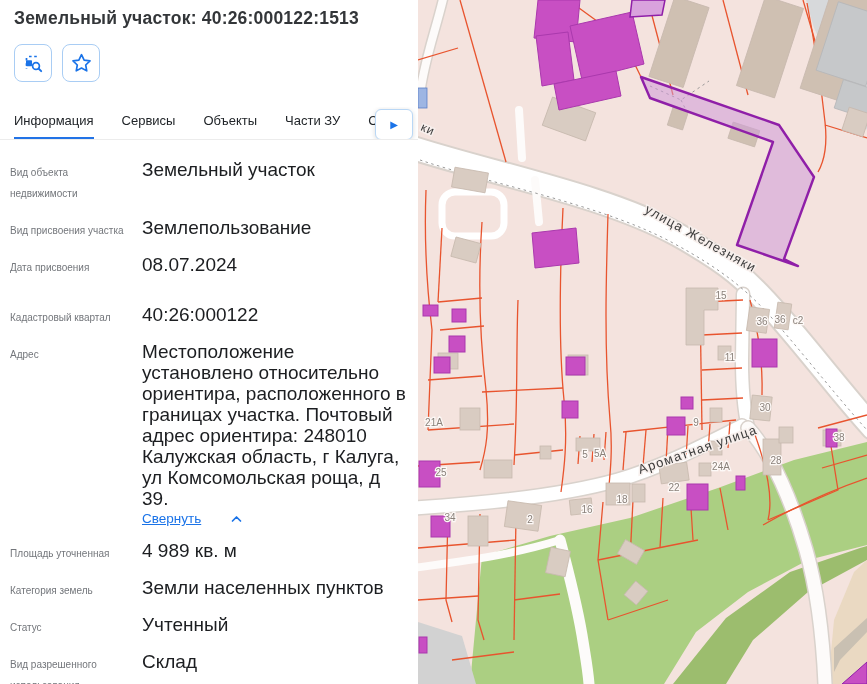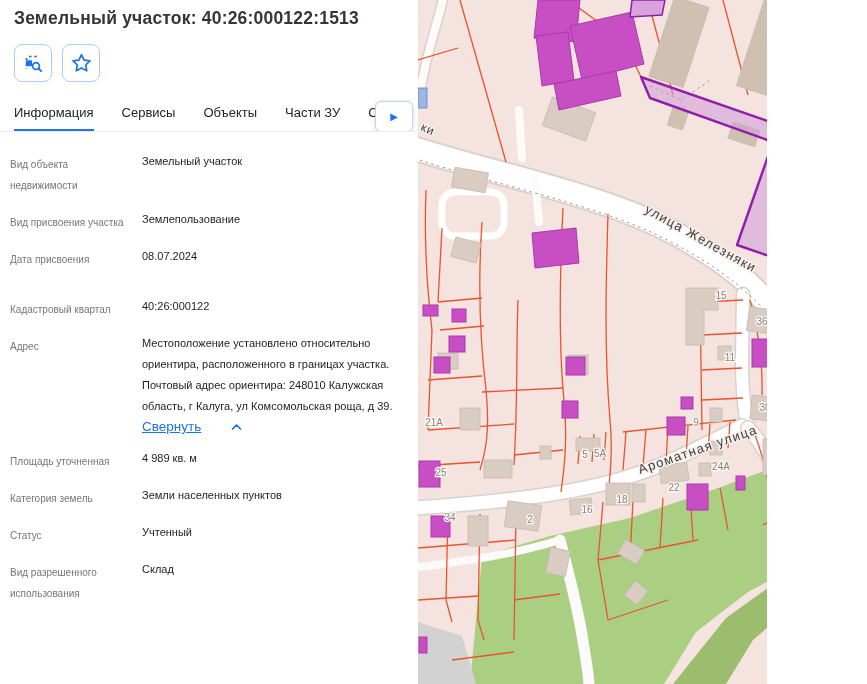--- a/index.html
+++ b/index.html
@@ -1,34 +1,34 @@
 <!DOCTYPE html>
 <html><head>
 <meta charset="utf-8">
 <style>
   html,body{margin:0;padding:0;background:#fff;font-family:"Liberation Sans",sans-serif;}
-  .app{position:relative;width:767px;height:684px;overflow:hidden;background:#15803d;}
+  .app{position:relative;width:867px;height:684px;overflow:hidden;background:#15803d;}
 
   
   .panel{position:absolute;left:0;top:0;width:418px;height:684px;background:#fff;overflow:hidden;}
   .panel h1{margin:8px 14px 0 14px;font-size:17.5px;font-weight:700;color:#333639;letter-spacing:.2px;}
   .btn-row{display:flex;gap:10px;margin:15px 14px 0 14px;}
   .icon-btn{width:38px;height:38px;border:1px solid #a9cdf4;border-radius:8px;background:#fff;
             display:flex;align-items:center;justify-content:center;cursor:pointer;padding:0;}
-  .tabs{position:relative;margin-top:17px;padding:6px 14px 0 14px;display:flex;gap:28px;
+  .tabs{position:relative;margin-top:25px;padding:6px 14px 0 14px;display:flex;gap:28px;
         border-bottom:1px solid #ececec;font-size:13px;color:#212529;white-space:nowrap;overflow:hidden;height:26px;}
   .tab{padding-bottom:9px;cursor:pointer;}
   .tab.active{border-bottom:2px solid #2273e6;padding-bottom:7px;}
   .tab-scroll{position:absolute;right:5px;top:2px;width:38px;height:31px;border:1px solid #b9d7f5;border-radius:6px;
               background:#fff;box-shadow:0 1px 5px rgba(0,0,0,.15);color:#1a73e8;font-size:10px;cursor:pointer;
               display:flex;align-items:center;justify-content:center;}
   .fields{padding:19px 12px 0 10px;}
   .row{display:flex;margin-bottom:13px;}
   .lbl{width:132px;min-width:132px;font-size:10px;color:#73767b;line-height:21px;padding-top:3px;padding-right:10px;box-sizing:border-box;}
-  .val{font-size:11px;color:#1c1e21;line-height:21px;}
+  .val{font-size:19px;color:#1c1e21;line-height:21px;}
   .collapse{display:inline-flex;align-items:center;margin-top:2px;font-size:13.5px;color:#1a73e8;
             text-decoration:underline;cursor:pointer;gap:21px;}
   .collapse svg{margin-left:9px;}
 
   
   .map{position:absolute;left:418px;top:0;width:449px;height:684px;cursor:grab;}
   .map svg{display:block;}
   text.street{font-size:13px;fill:#3c3c3c;letter-spacing:1.3px;paint-order:stroke;stroke:#f7efec;stroke-width:3px;font-weight:400;}
   text.street-sm{font-size:12px;fill:#3c3c3c;letter-spacing:1px;paint-order:stroke;stroke:#f7efec;stroke-width:3px;}
   text.pnum{font-size:10px;fill:#8a817a;text-anchor:middle;paint-order:stroke;stroke:#fdf9f7;stroke-width:2.5px;}

